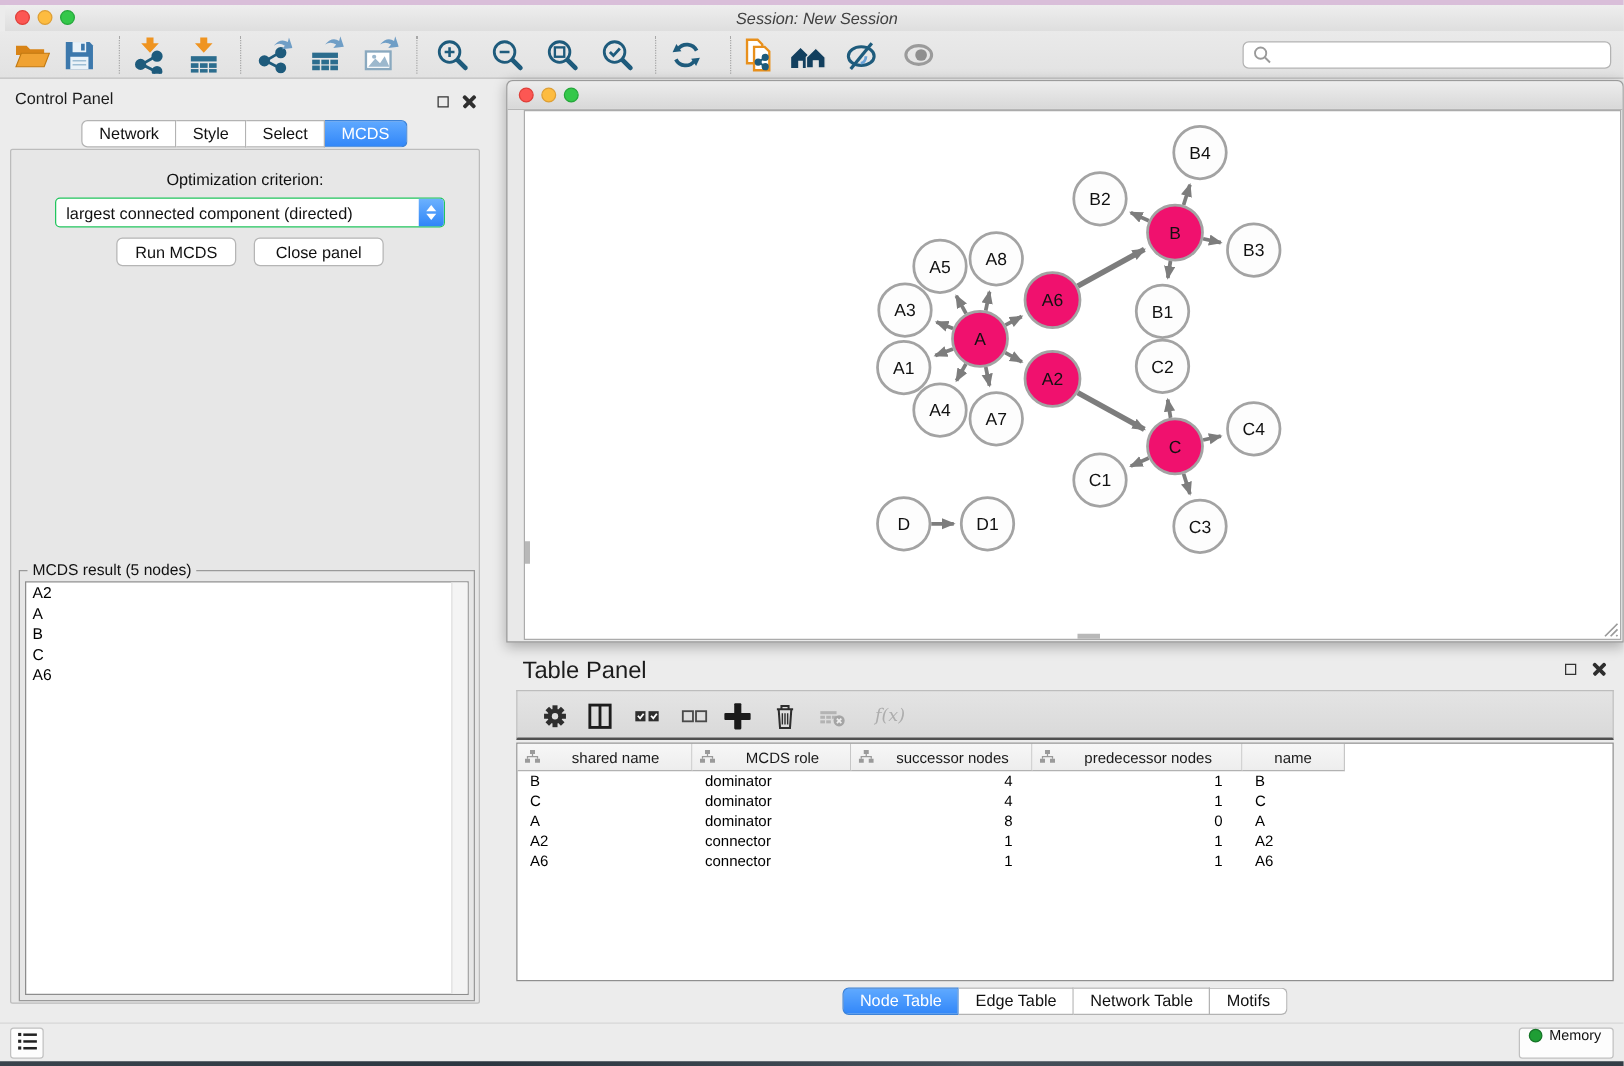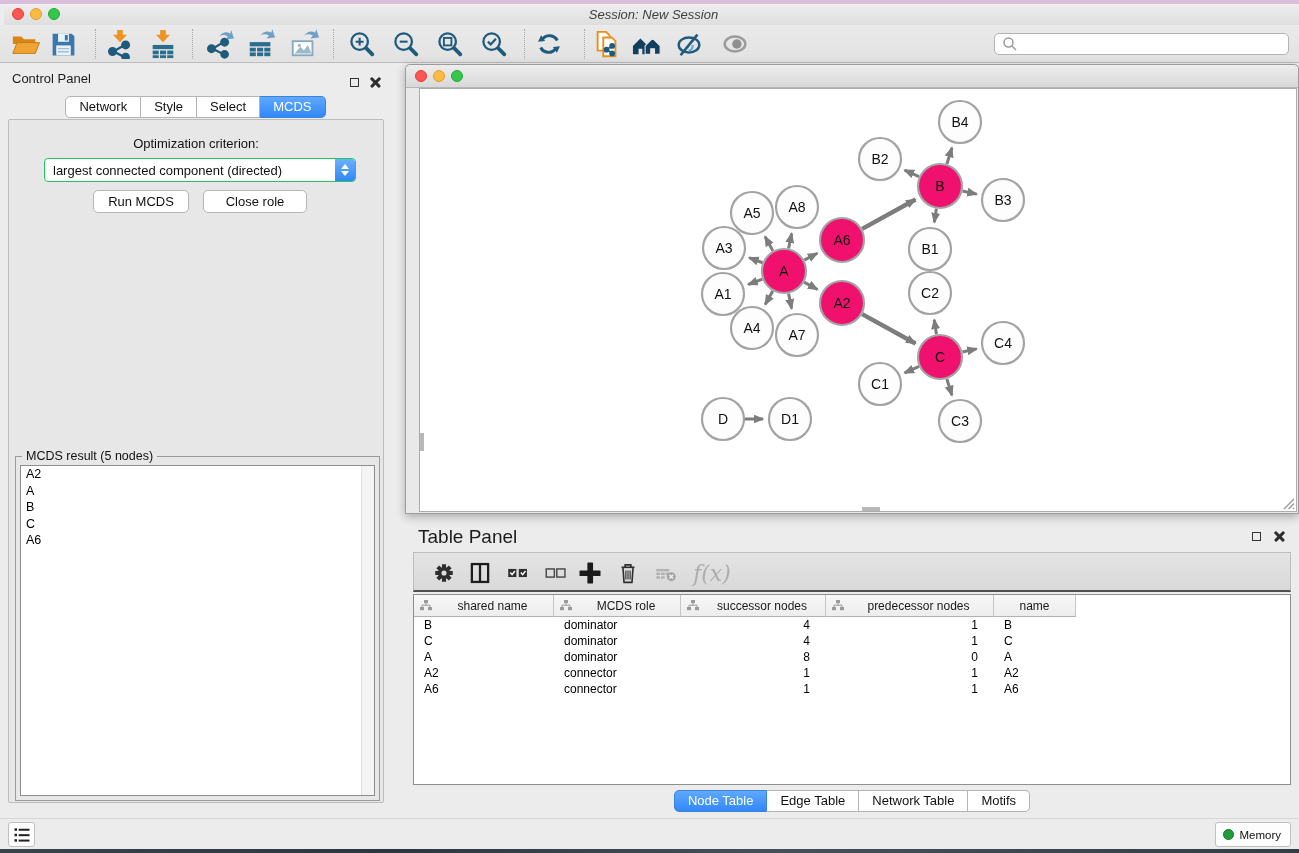--- a/index.html
+++ b/index.html
@@ -70,36 +70,36 @@
   .net-canvas { position:absolute; left:1px; right:1px; top:23px; bottom:1px; background:#fff; border:1px solid #ababab;margin-left:12px; }
   .vthumb { position:absolute; left:0; top:344px; width:4px; height:18px; background:#b8b8b8; }
   .hthumb { position:absolute; left:442px; bottom:0; width:18px; height:4px; background:#b8b8b8; }
   .resize-grip { position:absolute; right:1px; bottom:1px; }
 
   
   .table-panel { position:absolute; left:405px; top:518px; width:894px; height:300px; }
   .tp-toolbar { position:absolute; left:8px; right:8px; top:34px; height:40px;
     background:linear-gradient(#e4e4e4,#d9d9d9); border:1px solid #bdbdbd; border-bottom:2px solid #4f4f4f; }
   .tp-tool { position:absolute; top:4px; width:32px; height:32px; display:flex; align-items:center; justify-content:center; }
-  .fx-label { font-family:"DejaVu Serif", serif; font-style:italic; font-size:22px; color:#adadad; }
+  .fx-label { font-family:"DejaVu Serif", serif; font-style:italic; font-size:14px; color:#adadad; }
   .tp-table { position:absolute; left:8px; right:8px; top:76px; height:191px; background:#fff; border:1px solid #8f8f8f; overflow:hidden; }
   .tp-header { position:absolute; left:0; top:0; height:22px; display:flex; }
   .th-cell { height:22px; background:linear-gradient(#f7f7f7,#ededed); border-right:1px solid #c6c6c6; border-bottom:1px solid #b2b2b2;
     display:flex; align-items:center; font-size:12px; color:#1a1a1a; }
   .th-cell .th-icon { margin-left:6px; }
   .th-cell .th-label { flex:1; text-align:center; padding:0 6px; }
   .tp-rows { position:absolute; left:0; top:22px; right:0; }
   .t-row { display:flex; height:16px; }
   .t-cell { font-size:12px; color:#000; height:16px; line-height:16px; white-space:nowrap; overflow:hidden; }
   .tp-tabs { position:absolute; left:0; top:272px; width:100%; display:flex; justify-content:center; }
 
   
   .statusbar { position:absolute; left:0; top:818px; width:100%; height:31px; background:#ececec; border-top:1px solid #d6d6d6; }
   .sb-btn { position:absolute; top:3px; height:25px; background:#fdfdfd; border:1px solid #c0c0c0; border-radius:3px;
-    display:flex; align-items:center; justify-content:center; }
+    display:flex; justify-content:center; }
   .memory-dot { width:11px; height:11px; border-radius:50%; background:#1f9e35; border:1px solid #157427; margin:0 5px 0 7px; }
   .memory-text { font-size:11.5px; color:#111; margin-right:9px; }
   .desktop-bottom-strip { position:absolute; left:0; top:849px; width:100%; height:4px;
     background:linear-gradient(90deg,#39434c,#2c3640 30%,#46505a 60%,#333d46); }
 </style>
 </head>
 <body>
 
 <div class="screen">
   <div class="desktop-top-strip"></div>
@@ -299,21 +299,21 @@
     <div class="cp-box">
       <div class="opt-label">Optimization criterion:</div>
       <div class="dropdown">
         <span class="dd-text">largest connected component (directed)</span>
         <span class="dd-stepper">
             <span class="dd-up"></span>
             <span class="dd-down"></span>
           </span>
       </div>
       <div class="cp-btn" style="left:84px;width:96px">Run MCDS</div>
-      <div class="cp-btn" style="left:194px;width:104px">Close role</div>
+      <div class="cp-btn" style="left:194px;width:104px">Close panel</div>
 
       <div class="result-group">
         <span class="result-legend">MCDS result (5 nodes)</span>
         <div class="result-list" id="result-list">
           <div class="result-scroll"></div>
         <div class="result-item">A2</div>
             <div class="result-item">A</div>
             <div class="result-item">B</div>
             <div class="result-item">C</div>
             <div class="result-item">A6</div>

